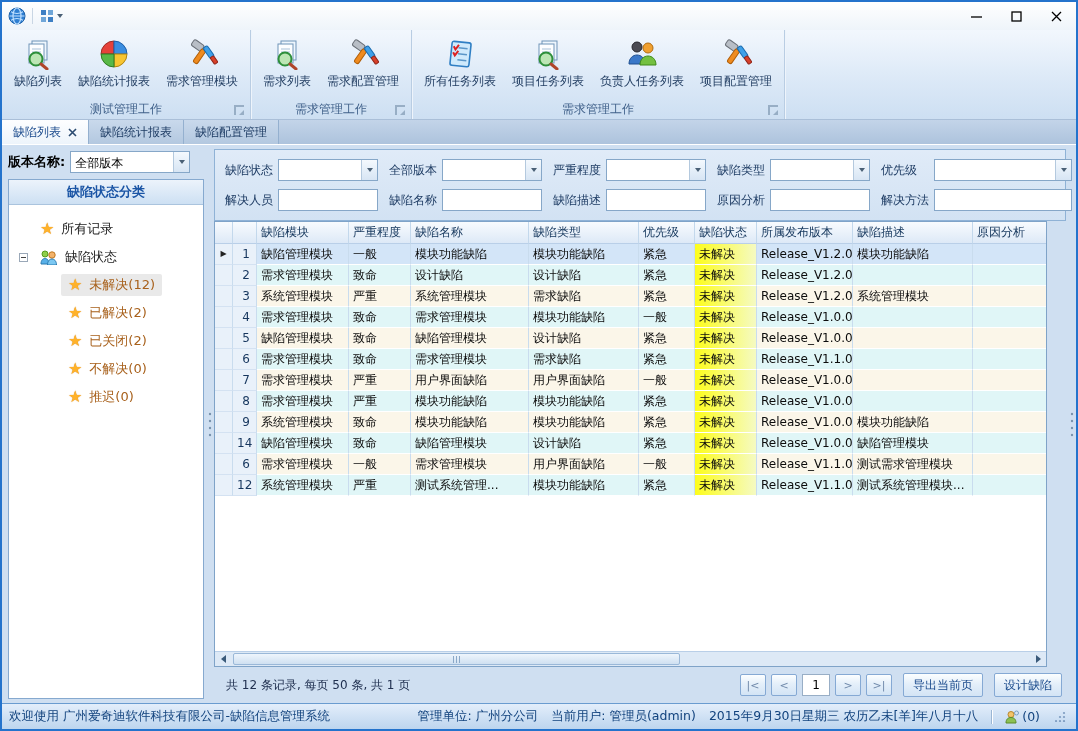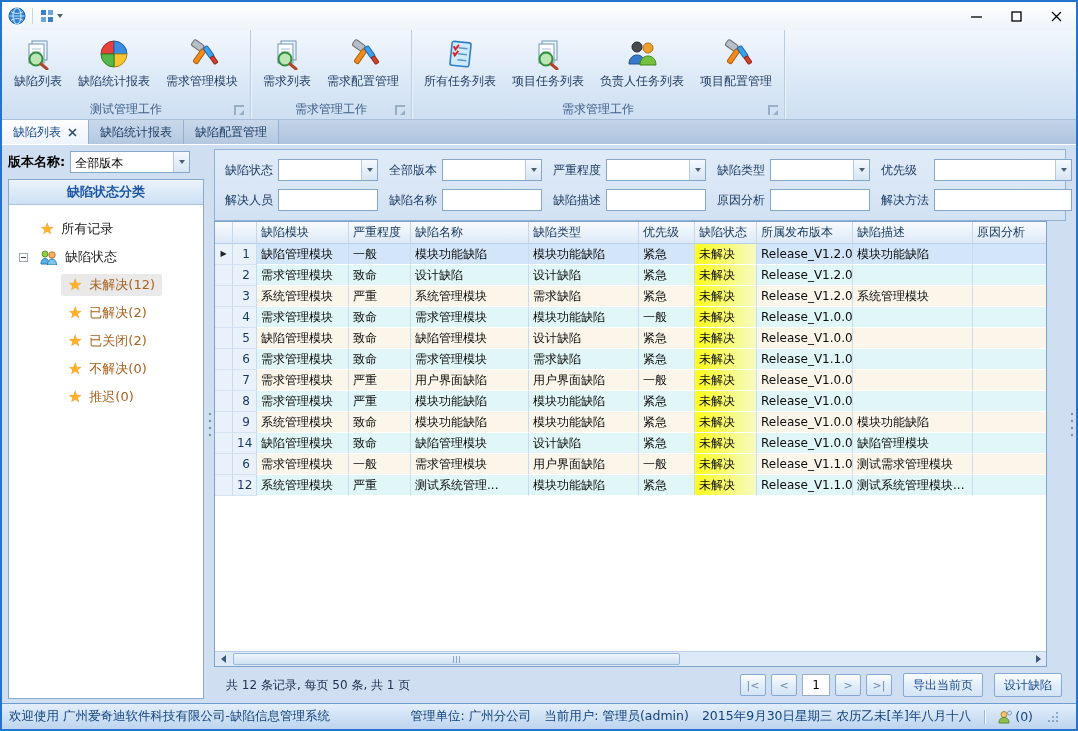--- a/index.html
+++ b/index.html
@@ -99,21 +99,21 @@
 
 .footer{height:36px;display:flex;align-items:center;flex:none;padding-right:4px}
 .record-info{margin-left:12px;color:#203050}
 .pager{display:flex;gap:5px;margin-left:auto;align-items:center}
 .pg-btn{width:26px;height:22px;color:#7089aa;font-size:11px}
 .pg-input{width:28px;height:22px;border:1px solid #98aec6;background:#fff;text-align:center;line-height:20px;color:#000}
 .exp-btn{height:24px;padding:0 9px;margin-left:11px}
 
 .statusbar{height:26px;background:linear-gradient(#e3eefb,#bdd5ee);border-top:1px solid #6a9cd0;display:flex;align-items:center;color:#12437e;flex:none;font-size:12.5px}
 .sb-left{margin-left:7px}
-.sb-right{margin-left:auto;display:flex;align-items:center;gap:13px;padding-right:17px}
+.sb-right{margin-left:auto;display:flex;align-items:center;gap:13px;padding-right:10px}
 .sb-sep{width:1px;height:14px;background:#9ab6d4;box-shadow:1px 0 0 #ffffff}
 .grip{display:flex;align-items:flex-end;margin-left:2px}
 svg{display:block}
 </style>
 </head>
 <body>
 
 <div class="window">
 
   <div class="titlebar">

